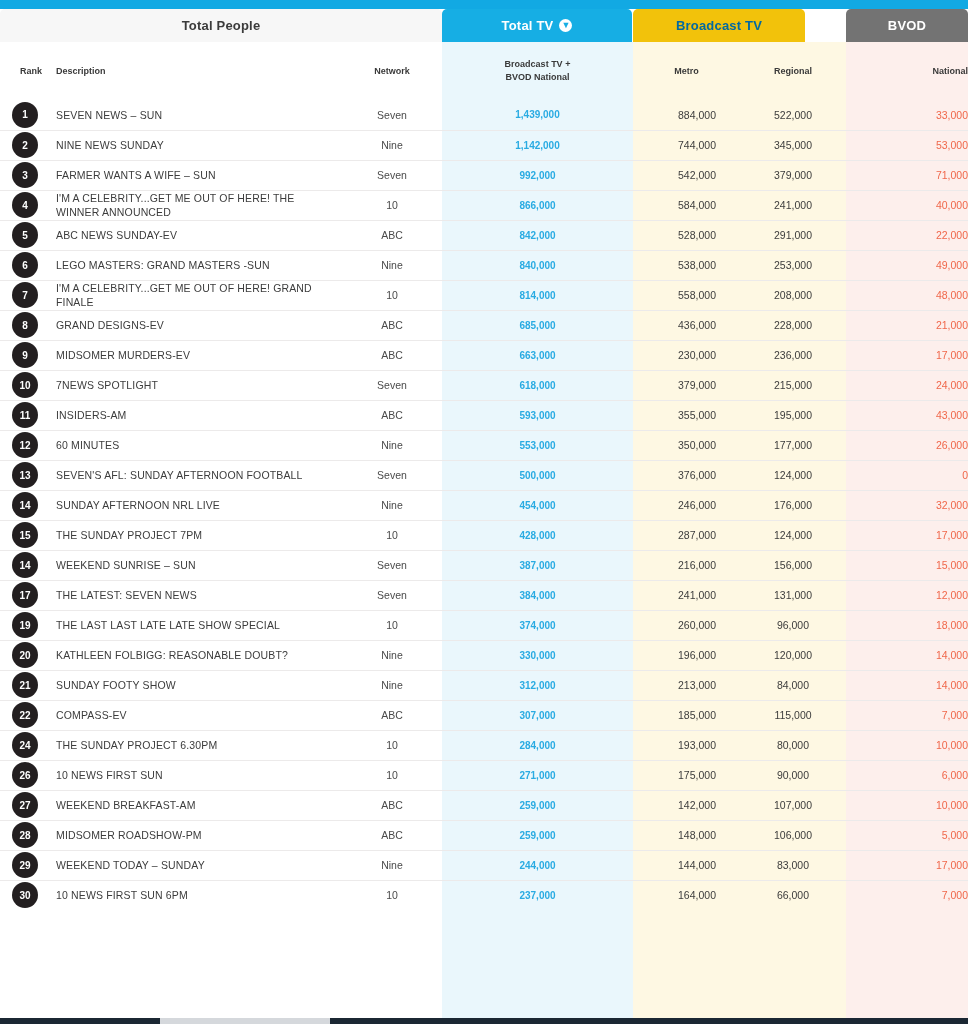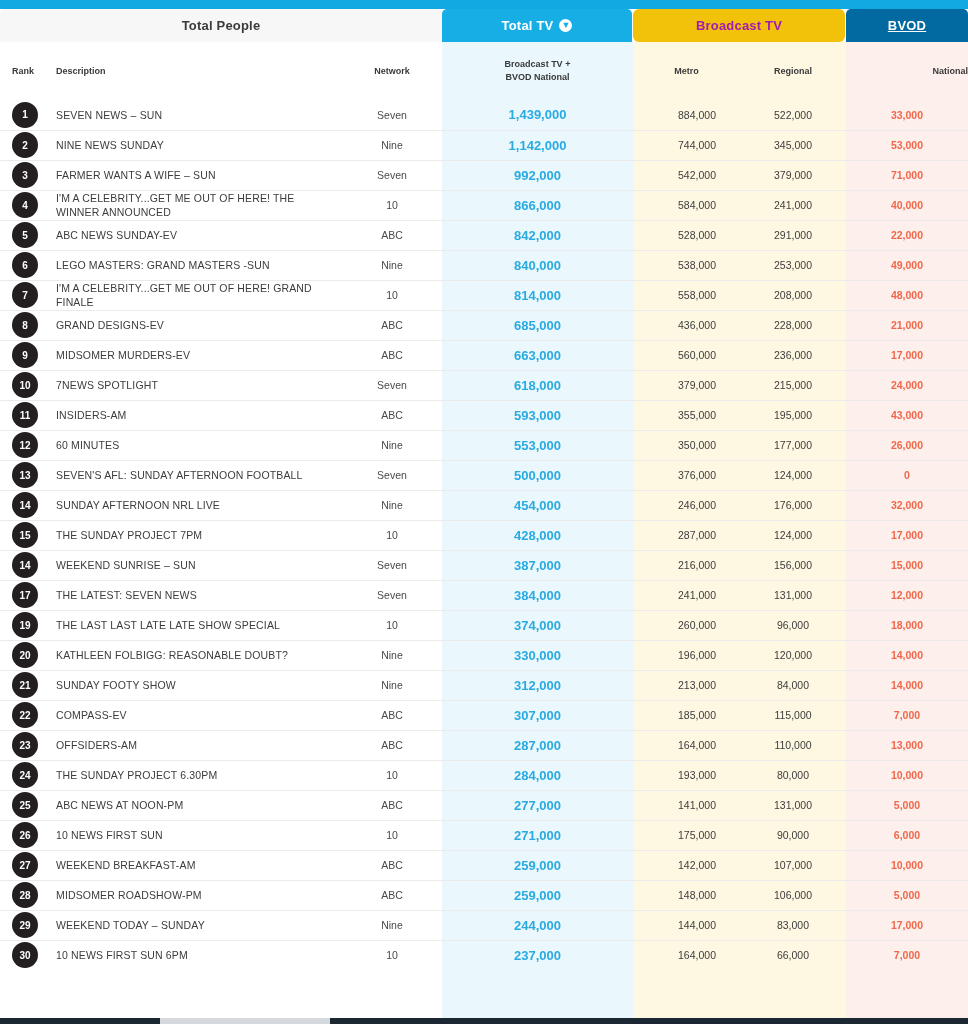--- a/index.html
+++ b/index.html
@@ -17,63 +17,63 @@
   
   .tab-row { position:absolute; top:9px; left:0; width:968px; height:33px; }
   .tab {
     position:absolute; top:0; height:33px;
     border-radius:5px 5px 0 0;
     display:flex; align-items:center; justify-content:center;
     font-size:13px; font-weight:bold; letter-spacing:.2px;
   }
   .tab-total-people { left:0; width:442px; background:#f7f7f7; color:#3b3b3b; }
   .tab-total-tv   { left:442px; width:190px; background:#16AEE4; color:#ffffff; }
-  .tab-broadcast  { left:633px; width:212px; background:#F2C20B; color:#a21caf;border-radius:6px; }
-  .tab-bvod       { left:846px; width:122px; background:#0369a1; color:#ffffff;text-decoration:underline; }
+  .tab-broadcast  { left:633px; width:172px; background:#F2C20B; color:#0369a1; }
+  .tab-bvod       { left:846px; width:122px; background:#737373; color:#ffffff; }
   .sort-icon { display:inline-block; margin-left:6px; width:13px; height:13px; line-height:13px;
                border-radius:50%; background:#ffffff; color:#16AEE4; font-size:9px; text-align:center;
                font-weight:bold; }
 
   
   .band { position:absolute; top:42px; height:982px; }
   .band-tv   { left:442px; width:191px; background:#EAF7FC; }
   .band-bc   { left:633px; width:213px; background:#FEF8E3; }
   .band-bv   { left:846px; width:122px; background:#FDEFEC; }
   .band-white{ left:0;     width:442px; background:#ffffff; }
 
   
   table { position:absolute; top:42px; left:0; width:968px; border-collapse:collapse; }
   thead th {
     height:58px; font-size:9px; font-weight:bold; color:#3a3a3a;
     vertical-align:middle; background:transparent; padding:0;
   }
-  th.c-rank  { width:42px;  text-align:center;  padding-left:4px; }
+  th.c-rank  { width:42px;  text-align:right;  padding-left:4px; }
   th.c-desc  { width:300px; text-align:left;  padding-left:14px; }
   th.c-net   { width:100px; text-align:center; }
   th.c-tv    { width:191px; text-align:center; line-height:1.45; }
   th.c-metro { width:107px; text-align:center; }
   th.c-reg   { width:106px; text-align:center; }
   th.c-nat   { width:122px; text-align:right; }
 
   tbody tr { border-top:1px solid #eceaea; }
   tbody tr:first-child { border-top:none; }
   tbody td { height:30px; padding:0; font-size:10.5px; color:#3c3c3c; vertical-align:middle; }
 
   td.c-rank { width:42px; padding-left:12px; }
   .badge {
     width:26px; height:26px; border-radius:50%; background:#231f20; color:#ffffff;
     font-size:10px; font-weight:bold; display:flex; align-items:center; justify-content:center;
   }
   td.c-desc { width:300px; padding-left:14px; padding-right:8px; line-height:1.35;
               letter-spacing:.15px; color:#3c3c3c; }
   td.c-net  { width:100px; text-align:center; color:#4a4a4a; }
-  td.c-tv   { width:191px; text-align:center; color:#29ABE2; font-weight:bold; font-size:13px; }
+  td.c-tv   { width:191px; text-align:center; color:#29ABE2; font-weight:bold; font-size:10px; }
   td.c-metro{ width:107px; text-align:center; color:#3c3c3c;padding-left:21px; }
   td.c-reg  { width:106px; text-align:center; color:#3c3c3c; }
-  td.c-nat  { width:122px; text-align:center; color:#F0674A; font-weight:bold; }
+  td.c-nat  { width:122px; text-align:right; color:#F0674A; font-weight:normal; }
 
   
   .bottom-bar { position:absolute; left:0; bottom:0; width:968px; height:6px; background:#1b2733; }
   .bottom-tab { position:absolute; left:160px; bottom:0; width:170px; height:6px; background:#d5d8dc; }
 </style>
 </head>
 <body>
 
 <div id="app">
 
@@ -204,21 +204,21 @@
           <td class="c-reg">228,000</td>
           <td class="c-nat">21,000</td>
         </tr>
         <tr>
           <td class="c-rank">
             <div class="badge">9</div>
           </td>
           <td class="c-desc">MIDSOMER MURDERS-EV</td>
           <td class="c-net">ABC</td>
           <td class="c-tv">663,000</td>
-          <td class="c-metro">560,000</td>
+          <td class="c-metro">230,000</td>
           <td class="c-reg">236,000</td>
           <td class="c-nat">17,000</td>
         </tr>
         <tr>
           <td class="c-rank">
             <div class="badge">10</div>
           </td>
           <td class="c-desc">7NEWS SPOTLIGHT</td>
           <td class="c-net">Seven</td>
           <td class="c-tv">618,000</td>
@@ -342,53 +342,31 @@
           </td>
           <td class="c-desc">COMPASS-EV</td>
           <td class="c-net">ABC</td>
           <td class="c-tv">307,000</td>
           <td class="c-metro">185,000</td>
           <td class="c-reg">115,000</td>
           <td class="c-nat">7,000</td>
         </tr>
         <tr>
           <td class="c-rank">
-            <div class="badge">23</div>
-          </td>
-          <td class="c-desc">OFFSIDERS-AM</td>
-          <td class="c-net">ABC</td>
-          <td class="c-tv">287,000</td>
-          <td class="c-metro">164,000</td>
-          <td class="c-reg">110,000</td>
-          <td class="c-nat">13,000</td>
-        </tr>
-        <tr>
-          <td class="c-rank">
             <div class="badge">24</div>
           </td>
           <td class="c-desc">THE SUNDAY PROJECT 6.30PM</td>
           <td class="c-net">10</td>
           <td class="c-tv">284,000</td>
           <td class="c-metro">193,000</td>
           <td class="c-reg">80,000</td>
           <td class="c-nat">10,000</td>
         </tr>
         <tr>
           <td class="c-rank">
-            <div class="badge">25</div>
-          </td>
-          <td class="c-desc">ABC NEWS AT NOON-PM</td>
-          <td class="c-net">ABC</td>
-          <td class="c-tv">277,000</td>
-          <td class="c-metro">141,000</td>
-          <td class="c-reg">131,000</td>
-          <td class="c-nat">5,000</td>
-        </tr>
-        <tr>
-          <td class="c-rank">
             <div class="badge">26</div>
           </td>
           <td class="c-desc">10 NEWS FIRST SUN</td>
           <td class="c-net">10</td>
           <td class="c-tv">271,000</td>
           <td class="c-metro">175,000</td>
           <td class="c-reg">90,000</td>
           <td class="c-nat">6,000</td>
         </tr>
         <tr>

